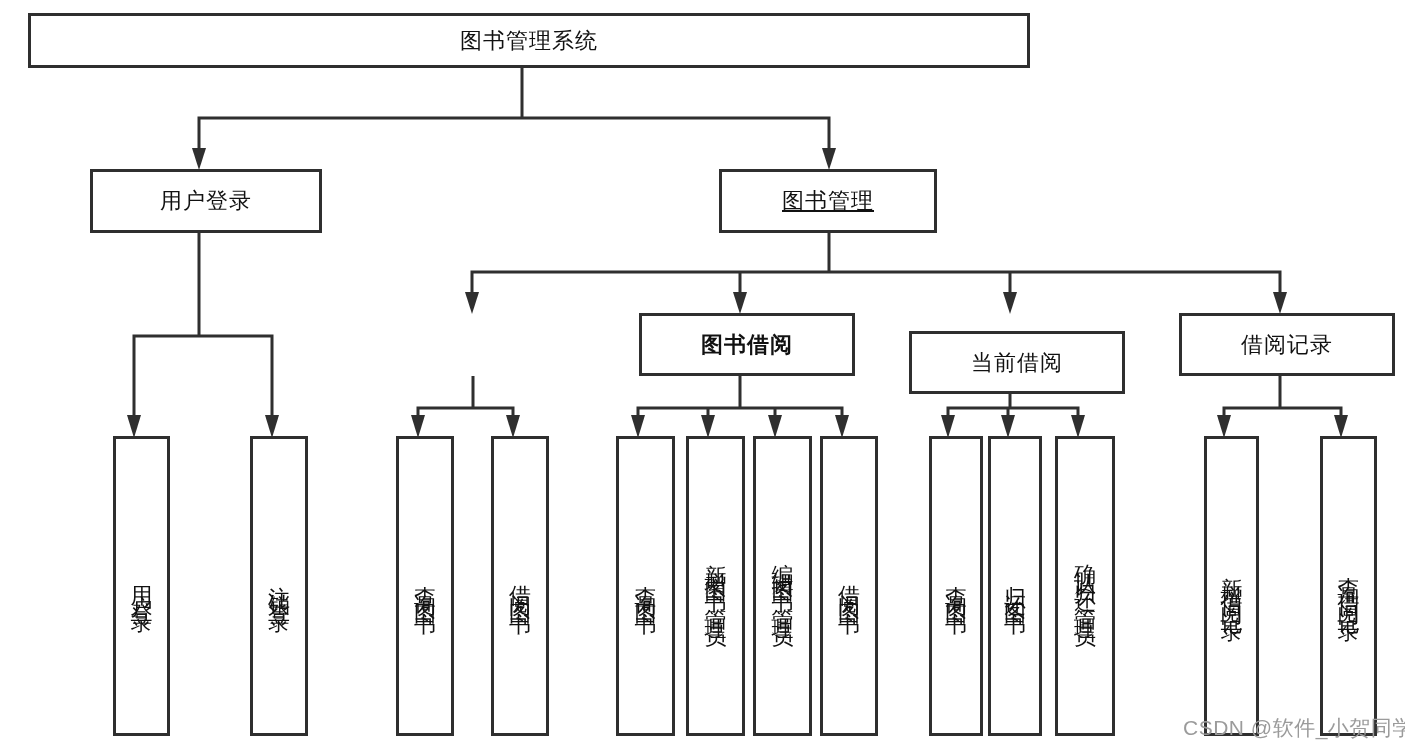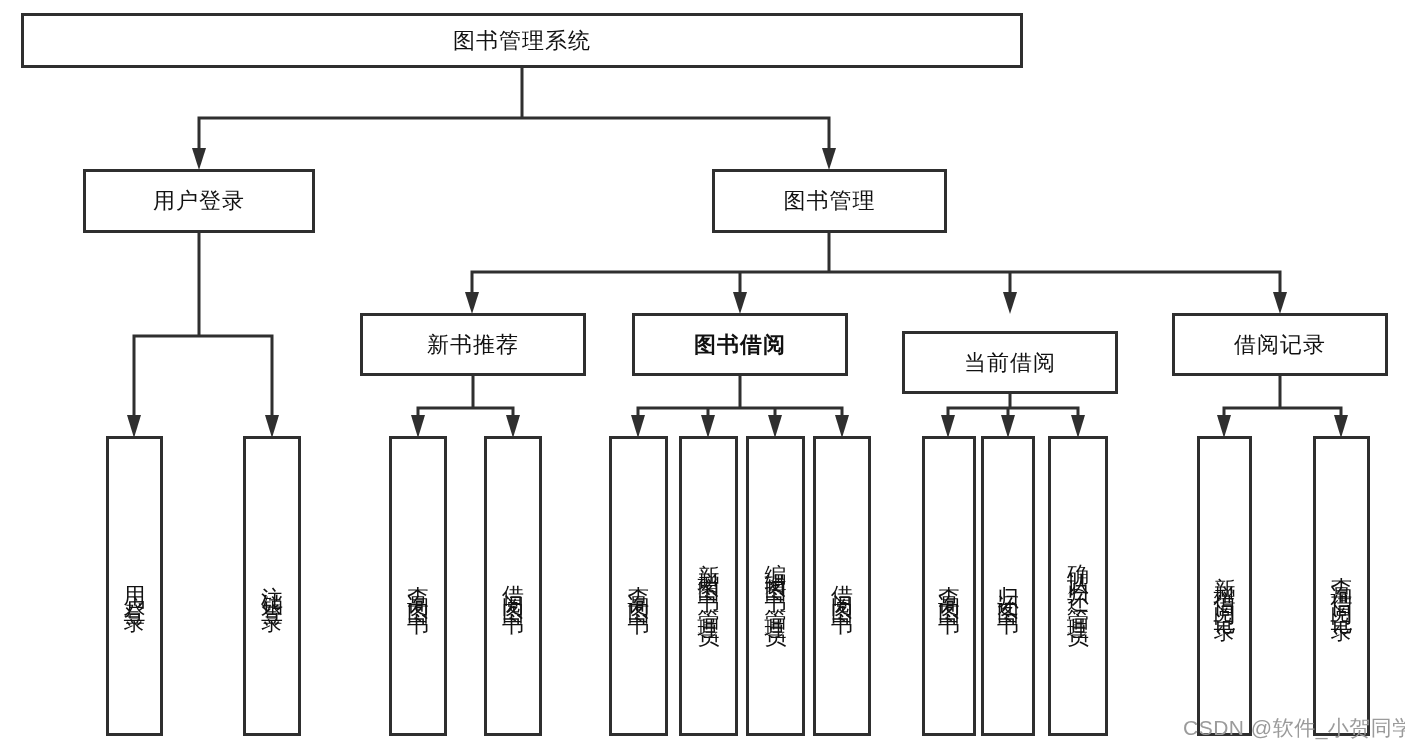--- a/index.html
+++ b/index.html
@@ -13,20 +13,21 @@
   svg.wires { position: absolute; left: 0; top: 0; z-index: 1; }
   .box {
     position: absolute;
     background: #ffffff;
     border: 3px solid #2f2f2f;
     display: flex;
     align-items: center;
     justify-content: center;
     z-index: 2;
     color: #111111;
+    margin-left: 7px;
   }
   .box .lbl {
     font-size: 22px;
     letter-spacing: 1px;
     color: #111111;
     white-space: nowrap;
   }
   .leaf .lbl {
     writing-mode: vertical-rl;
     text-orientation: mixed;
@@ -91,27 +92,24 @@
     </g>
   </svg>
 
   <div class="box" style="left:21px; top:13px; width:1002px; height:55px;">
     <span class="lbl">图书管理系统</span>
   </div>
 
   <div class="box" style="left:83px; top:169px; width:232px; height:64px;">
     <span class="lbl">用户登录</span>
   </div>
-  <div class="box" style="left:712px; top:169px; width:235px; height:64px;">
+  <div class="box" style="left:712px; top:169px; width:218px; height:64px;text-decoration:underline;">
     <span class="lbl">图书管理</span>
   </div>
 
-  <div class="box" style="left:360px; top:313px; width:226px; height:63px;">
-    <span class="lbl">新书推荐</span>
-  </div>
   <div class="box" style="left:632px; top:313px; width:216px; height:63px;font-weight:bold;">
     <span class="lbl">图书借阅</span>
   </div>
   <div class="box" style="left:902px; top:331px; width:216px; height:63px;">
     <span class="lbl">当前借阅</span>
   </div>
   <div class="box" style="left:1172px; top:313px; width:216px; height:63px;">
     <span class="lbl">借阅记录</span>
   </div>
 

